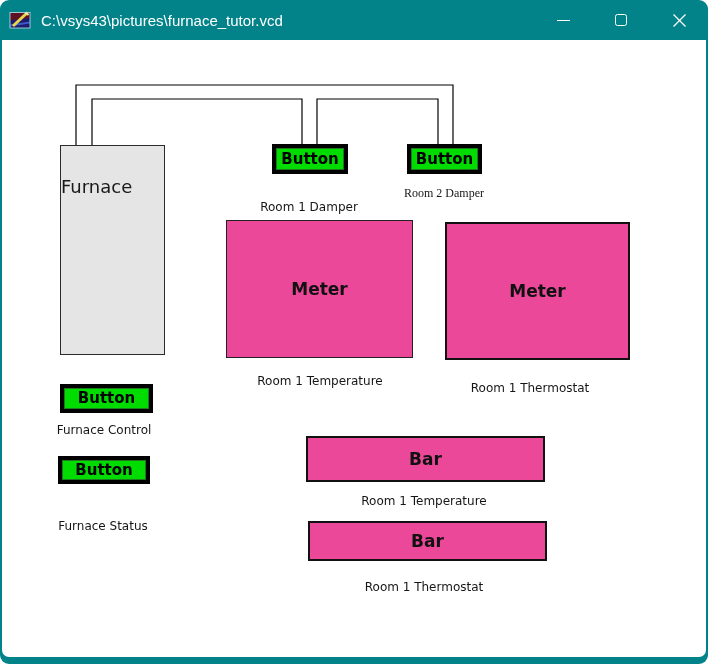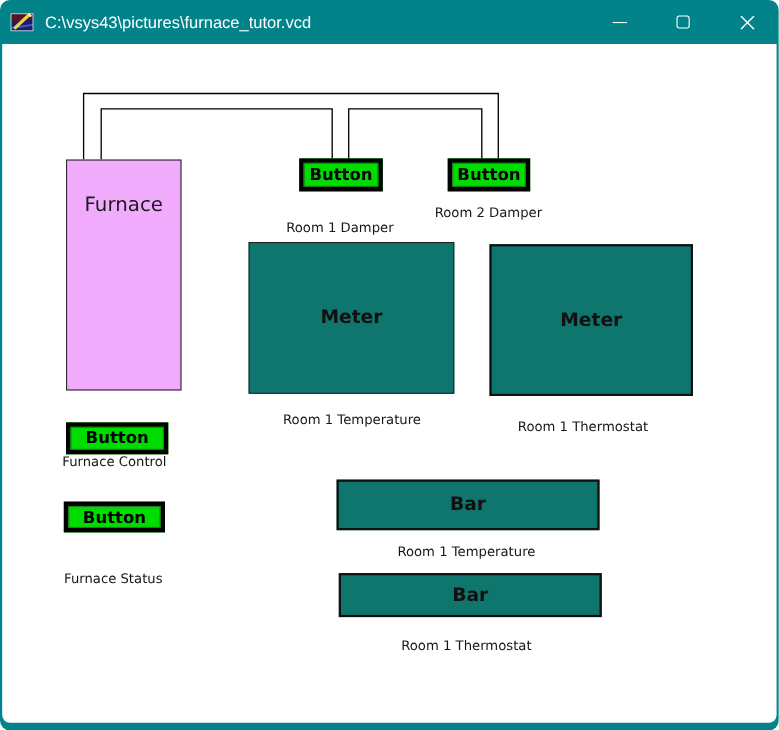--- a/index.html
+++ b/index.html
@@ -43,22 +43,22 @@
   .client {
     position:absolute; top:40px; left:2px; right:2px; bottom:7px;
     background:#ffffff;
     border-radius:0 0 7px 7px;
     overflow:hidden;
   }
   .wires { position:absolute; left:0; top:0; pointer-events:none; }
 
   .furnace {
     position:absolute; left:58px; top:105px; width:105px; height:210px;
-    background:#f0abfc; border:1px solid #2b2b2b;
-    display:flex; justify-content:center;
+    background:#e5e5e5; border:1px solid #2b2b2b;
+    display:flex; justify-content:flex-start;
     padding-top:30px;
     font-size:18px; color:#1a1a1a;
   }
 
   .gbtn {
     position:absolute;
     background:#00db00;
     border:4px solid #000000;
     display:flex; align-items:center; justify-content:center;
   }
@@ -68,40 +68,40 @@
   }
   .gbtn .lbl { font-weight:bold; font-size:15px; color:#000; line-height:1; }
 
   .gbtn-room1 { left:270px; top:104px; width:76px; height:30px; }
   .gbtn-room2 { left:405px; top:104px; width:75px; height:30px; }
   .gbtn-control { left:58px;  top:344px; width:93px; height:29px; }
   .gbtn-status  { left:56px;  top:416px; width:92px; height:28px; }
 
   .gray-widget {
     position:absolute;
-    background:#0f766e;
+    background:#ec4899;
     display:flex; align-items:center; justify-content:center;
     font-weight:bold; color:#111;
   }
   .meter1 { left:224px; top:180px; width:187px; height:138px; border:1px solid #222; font-size:17px; }
   .meter2 { left:443px; top:182px; width:185px; height:138px; border:2px solid #111; font-size:17px; }
   .bar1   { left:304px; top:396px; width:239px; height:46px; border:2px solid #111; font-size:17px; }
   .bar2   { left:306px; top:481px; width:239px; height:40px; border:2px solid #111; font-size:17px; }
 
   .caption {
     position:absolute; width:170px;
     text-align:center;
     font-size:12px; color:#161616;
     white-space:nowrap;
   }
   .cap-room1damper { left:222px; top:146px;margin-top:14px; }
-  .cap-room2damper { left:357px; top:146px; }
+  .cap-room2damper { left:357px; top:146px;font-family:Liberation Serif, serif; }
   .cap-meter1 { left:233px; top:334px; }
   .cap-meter2 { left:443px; top:341px; }
-  .cap-control { left:17px; top:373px; }
+  .cap-control { left:17px; top:383px; }
   .cap-status  { left:16px; top:459px;margin-top:20px; }
   .cap-bar1 { left:337px; top:454px; }
   .cap-bar2 { left:337px; top:540px; }
 </style>
 </head>
 <body>
 
 <div class="window">
 
   <div class="titlebar">

